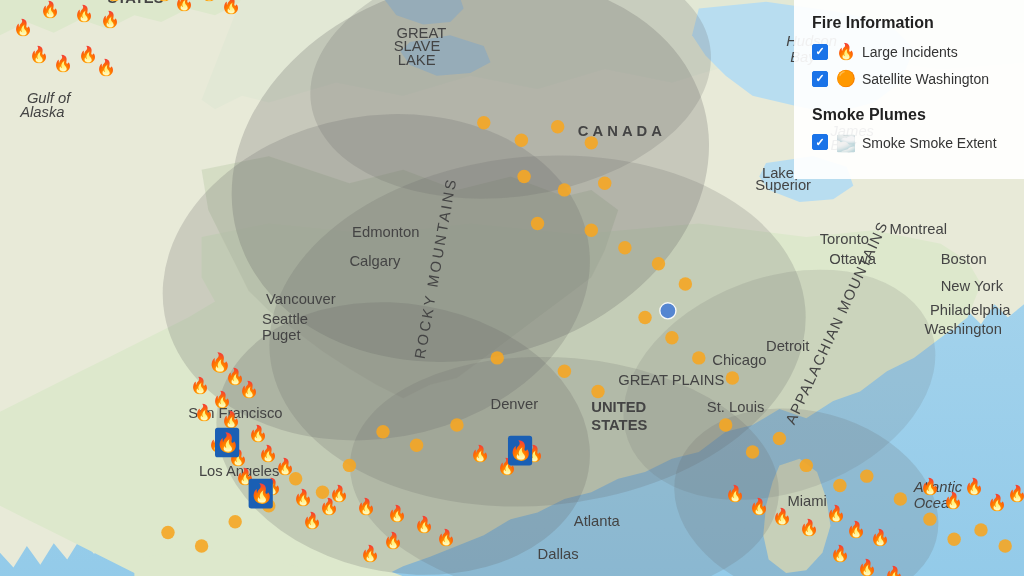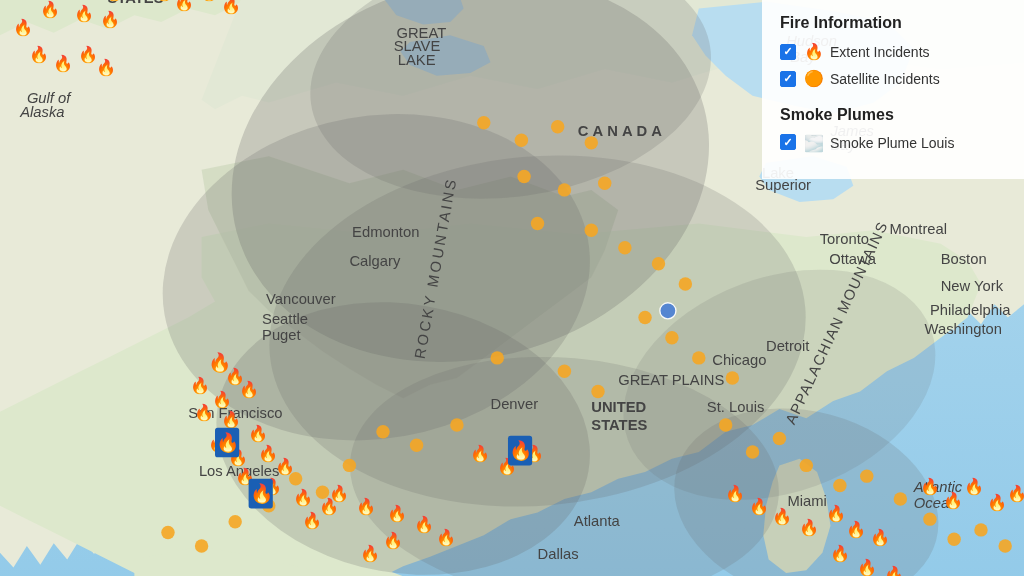--- a/index.html
+++ b/index.html
@@ -15,21 +15,21 @@
     #map-svg {
       position: absolute;
       top: 0; left: 0;
       width: 100%; height: 100%;
     }
 
     
     #legend-panel {
       position: absolute;
       top: 0; right: 0;
-      width: 262px;
+      width: 230px;
       background: rgba(255,255,255,0.92);
       padding: 14px 18px 18px 18px;
       z-index: 10;
     }
 
     .legend-title {
       font-size: 16px;
       font-weight: bold;
       color: #222;
       margin-bottom: 10px;
@@ -367,33 +367,33 @@
     <rect x="378" y="398" width="18" height="22" rx="2" fill="#1a5fb4"></rect>
     <text x="379" y="414" font-size="14">🔥</text>
   </svg>
 
   <div id="legend-panel">
     <div class="legend-title">Fire Information</div>
 
     <div class="legend-item">
       <span class="checkbox"></span>
       <span class="legend-icon">🔥</span>
-      <span>Extent Incidents</span>
+      <span>Large Incidents</span>
     </div>
 
     <div class="legend-item">
       <span class="checkbox"></span>
       <span class="legend-icon">🟠</span>
-      <span>Satellite Incidents</span>
+      <span>Satellite Washington</span>
     </div>
 
     <div class="section-divider">
       <div class="legend-title">Smoke Plumes</div>
     </div>
 
     <div class="legend-item smoke-plume-label">
       <span class="checkbox"></span>
       <span class="legend-icon">🌫️</span>
-      <span class="smoke-plume-text">Smoke Plume Louis</span>
+      <span class="smoke-plume-text">Smoke Smoke Extent</span>
     </div>
   </div>
 
 </div>
 
 </body></html>

